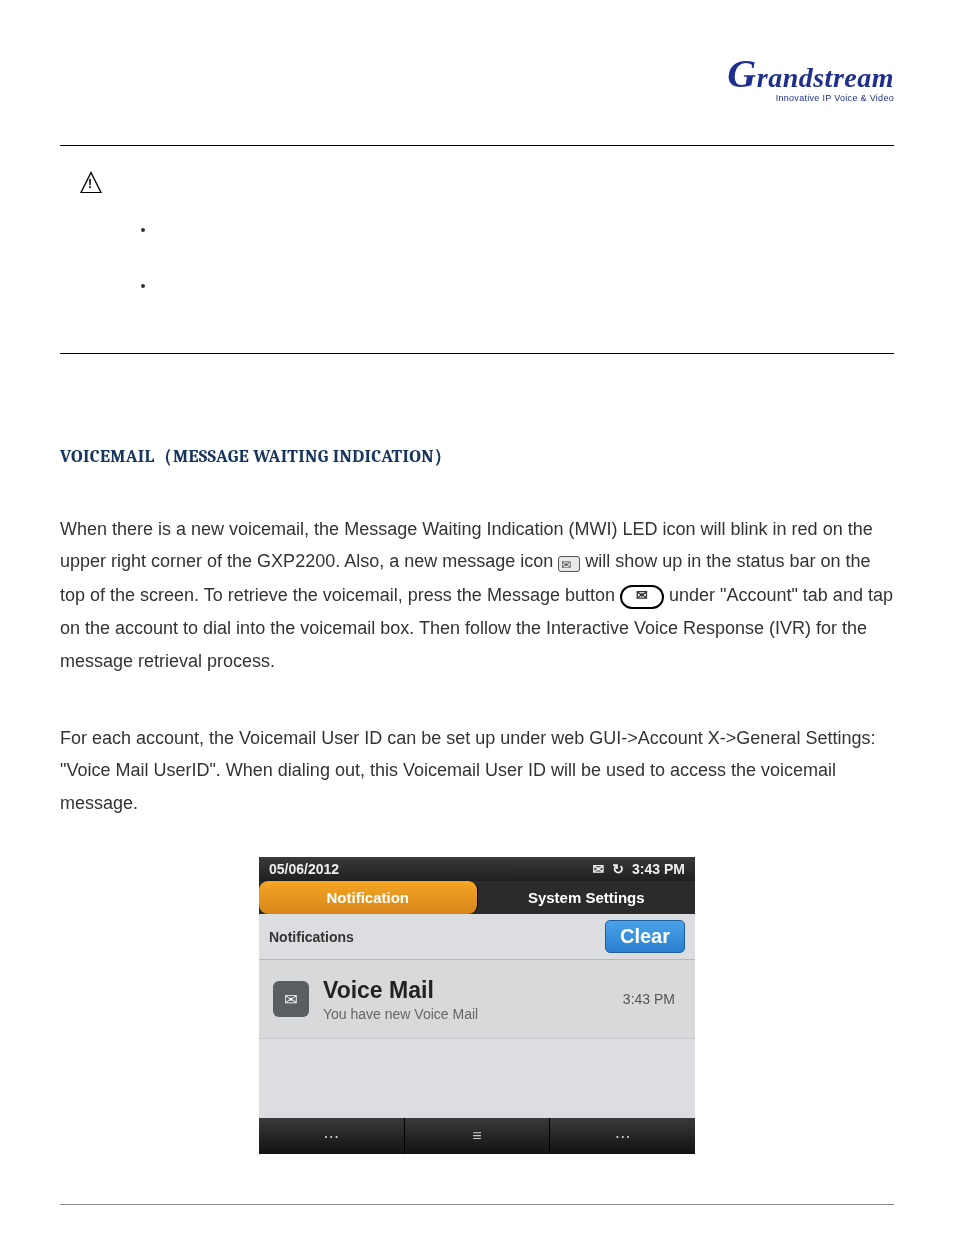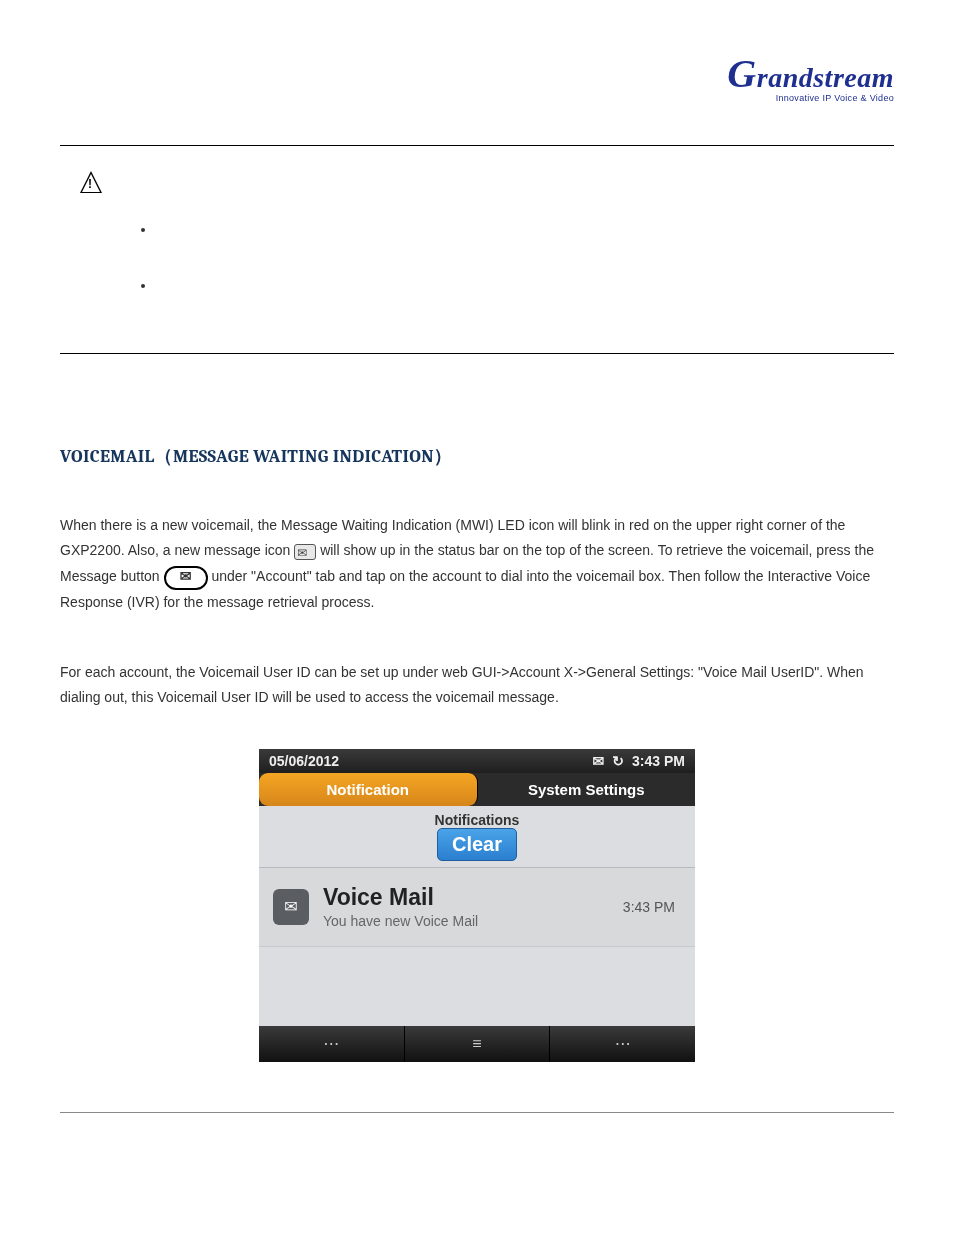--- a/index.html
+++ b/index.html
@@ -9,37 +9,37 @@
   .brand .big { font-size: 40px; }
   .tagline { font-size: 9px; color: #1e2f8f; font-weight: normal; letter-spacing: 0.3px; margin-top: -4px; }
   .rule-top { border-top: 1px solid #000; margin-top: 95px; }
   .tri { width: 0; height: 0; border-left: 11px solid transparent; border-right: 11px solid transparent; border-bottom: 22px solid #000; position: relative; margin-top: 25px; margin-left: 20px; display: inline-block; }
   .tri .inner { position:absolute; left:-9px; top:3px; width:0; height:0; border-left:9px solid transparent; border-right:9px solid transparent; border-bottom:18px solid #fff; }
   .tri .bang { position:absolute; left:-3px; top:6px; font-size:12px; font-weight:bold; color:#000; }
   ul.bullets { list-style: disc; margin-left: 96px; margin-top: 24px; }
   ul.bullets li { margin-bottom: 40px; font-size: 14px; color: #333; }
   .rule-bot { border-top: 1px solid #000; margin-top: 60px; }
   .section-title { color: #17365d; font-family: Cambria, Georgia, serif; font-weight: bold; font-size: 18px; margin-top: 90px; letter-spacing: 0.3px; }
-  .body-para { margin-top: 45px; font-size: 14px; line-height: 1.8; color: #333; }
+  .body-para { margin-top: 45px; font-size: 18px; line-height: 1.8; color: #333; }
   .inline-icon-slot { display:inline-block; vertical-align:middle; }
   .vm-icon-sm { display:inline-block; width:22px; height:16px; border:1px solid #555; border-radius:3px; background:#e8e8e8; position:relative; vertical-align:middle; }
   .vm-icon-sm::after { content:"✉"; position:absolute; left:2px; top:-2px; font-size:12px; color:#444; }
   .msg-btn { display:inline-block; width:44px; height:24px; border:2px solid #000; border-radius:12px; position:relative; vertical-align:middle; background:#fff; }
   .msg-btn::after { content:"✉"; position:absolute; left:50%; top:50%; transform:translate(-50%,-55%); font-size:14px; font-weight:bold; }
 
   
   .device { width: 436px; margin: 38px auto 0 auto; font-family: "Helvetica Neue", Arial, sans-serif; }
   .statusbar { background: linear-gradient(#3a3a3a,#1f1f1f); color:#eee; display:flex; align-items:center; padding:4px 10px; font-size:14px; font-weight:bold; }
   .statusbar .sb-left { flex:1; }
   .statusbar .sb-icon { margin-left:8px; font-size:14px; }
   .tabs { display:flex; background:#2b2b2b; }
   .tab { flex:1; text-align:center; color:#fff; font-weight:bold; padding:8px 0; font-size:15px; border-right:1px solid #000;border-radius:9px; }
   .tab:last-child { border-right:none; }
   .tab.active { background:linear-gradient(#f5a623,#d6861a); color:#fff; }
-  .subhdr { display:flex; align-items:center; background:#dcdde0; padding:6px 10px; border-bottom:1px solid #b8b9bc;flex-direction:column; }
+  .subhdr { display:flex; align-items:center; background:#dcdde0; padding:6px 10px; border-bottom:1px solid #b8b9bc; }
   .subhdr .label { flex:1; font-weight:bold; color:#333; font-size:14px; }
   .clear-btn { background:linear-gradient(#4aa3e8,#2a7fcf); color:#fff; font-weight:bold; font-size:20px; padding:4px 14px; border-radius:5px; border:1px solid #1d5da0; }
   .notif-row { display:flex; align-items:center; padding:14px 14px; background:#d8d9db; height:78px; }
   .notif-icon { width:36px; height:36px; background:#5a5d62; border-radius:6px; display:flex; align-items:center; justify-content:center; color:#fff; font-size:16px; margin-right:14px; }
   .notif-text .title { font-weight:bold; color:#222; font-size:23px; }
   .notif-text .sub { color:#666; font-size:14px; margin-top:2px; }
   .notif-time { margin-left:auto; color:#555; font-size:14px; padding-right:6px; }
   .empty-area { background:#dcdde0; height:80px; border-top:1px solid #c8c9cc; }
   .nav-bar { background:linear-gradient(#3a3a3a,#111); display:flex; height:36px; }
   .nav-bar .nav-item { flex:1; display:flex; align-items:center; justify-content:center; color:#ccc; font-size:16px; border-right:1px solid #000; }

